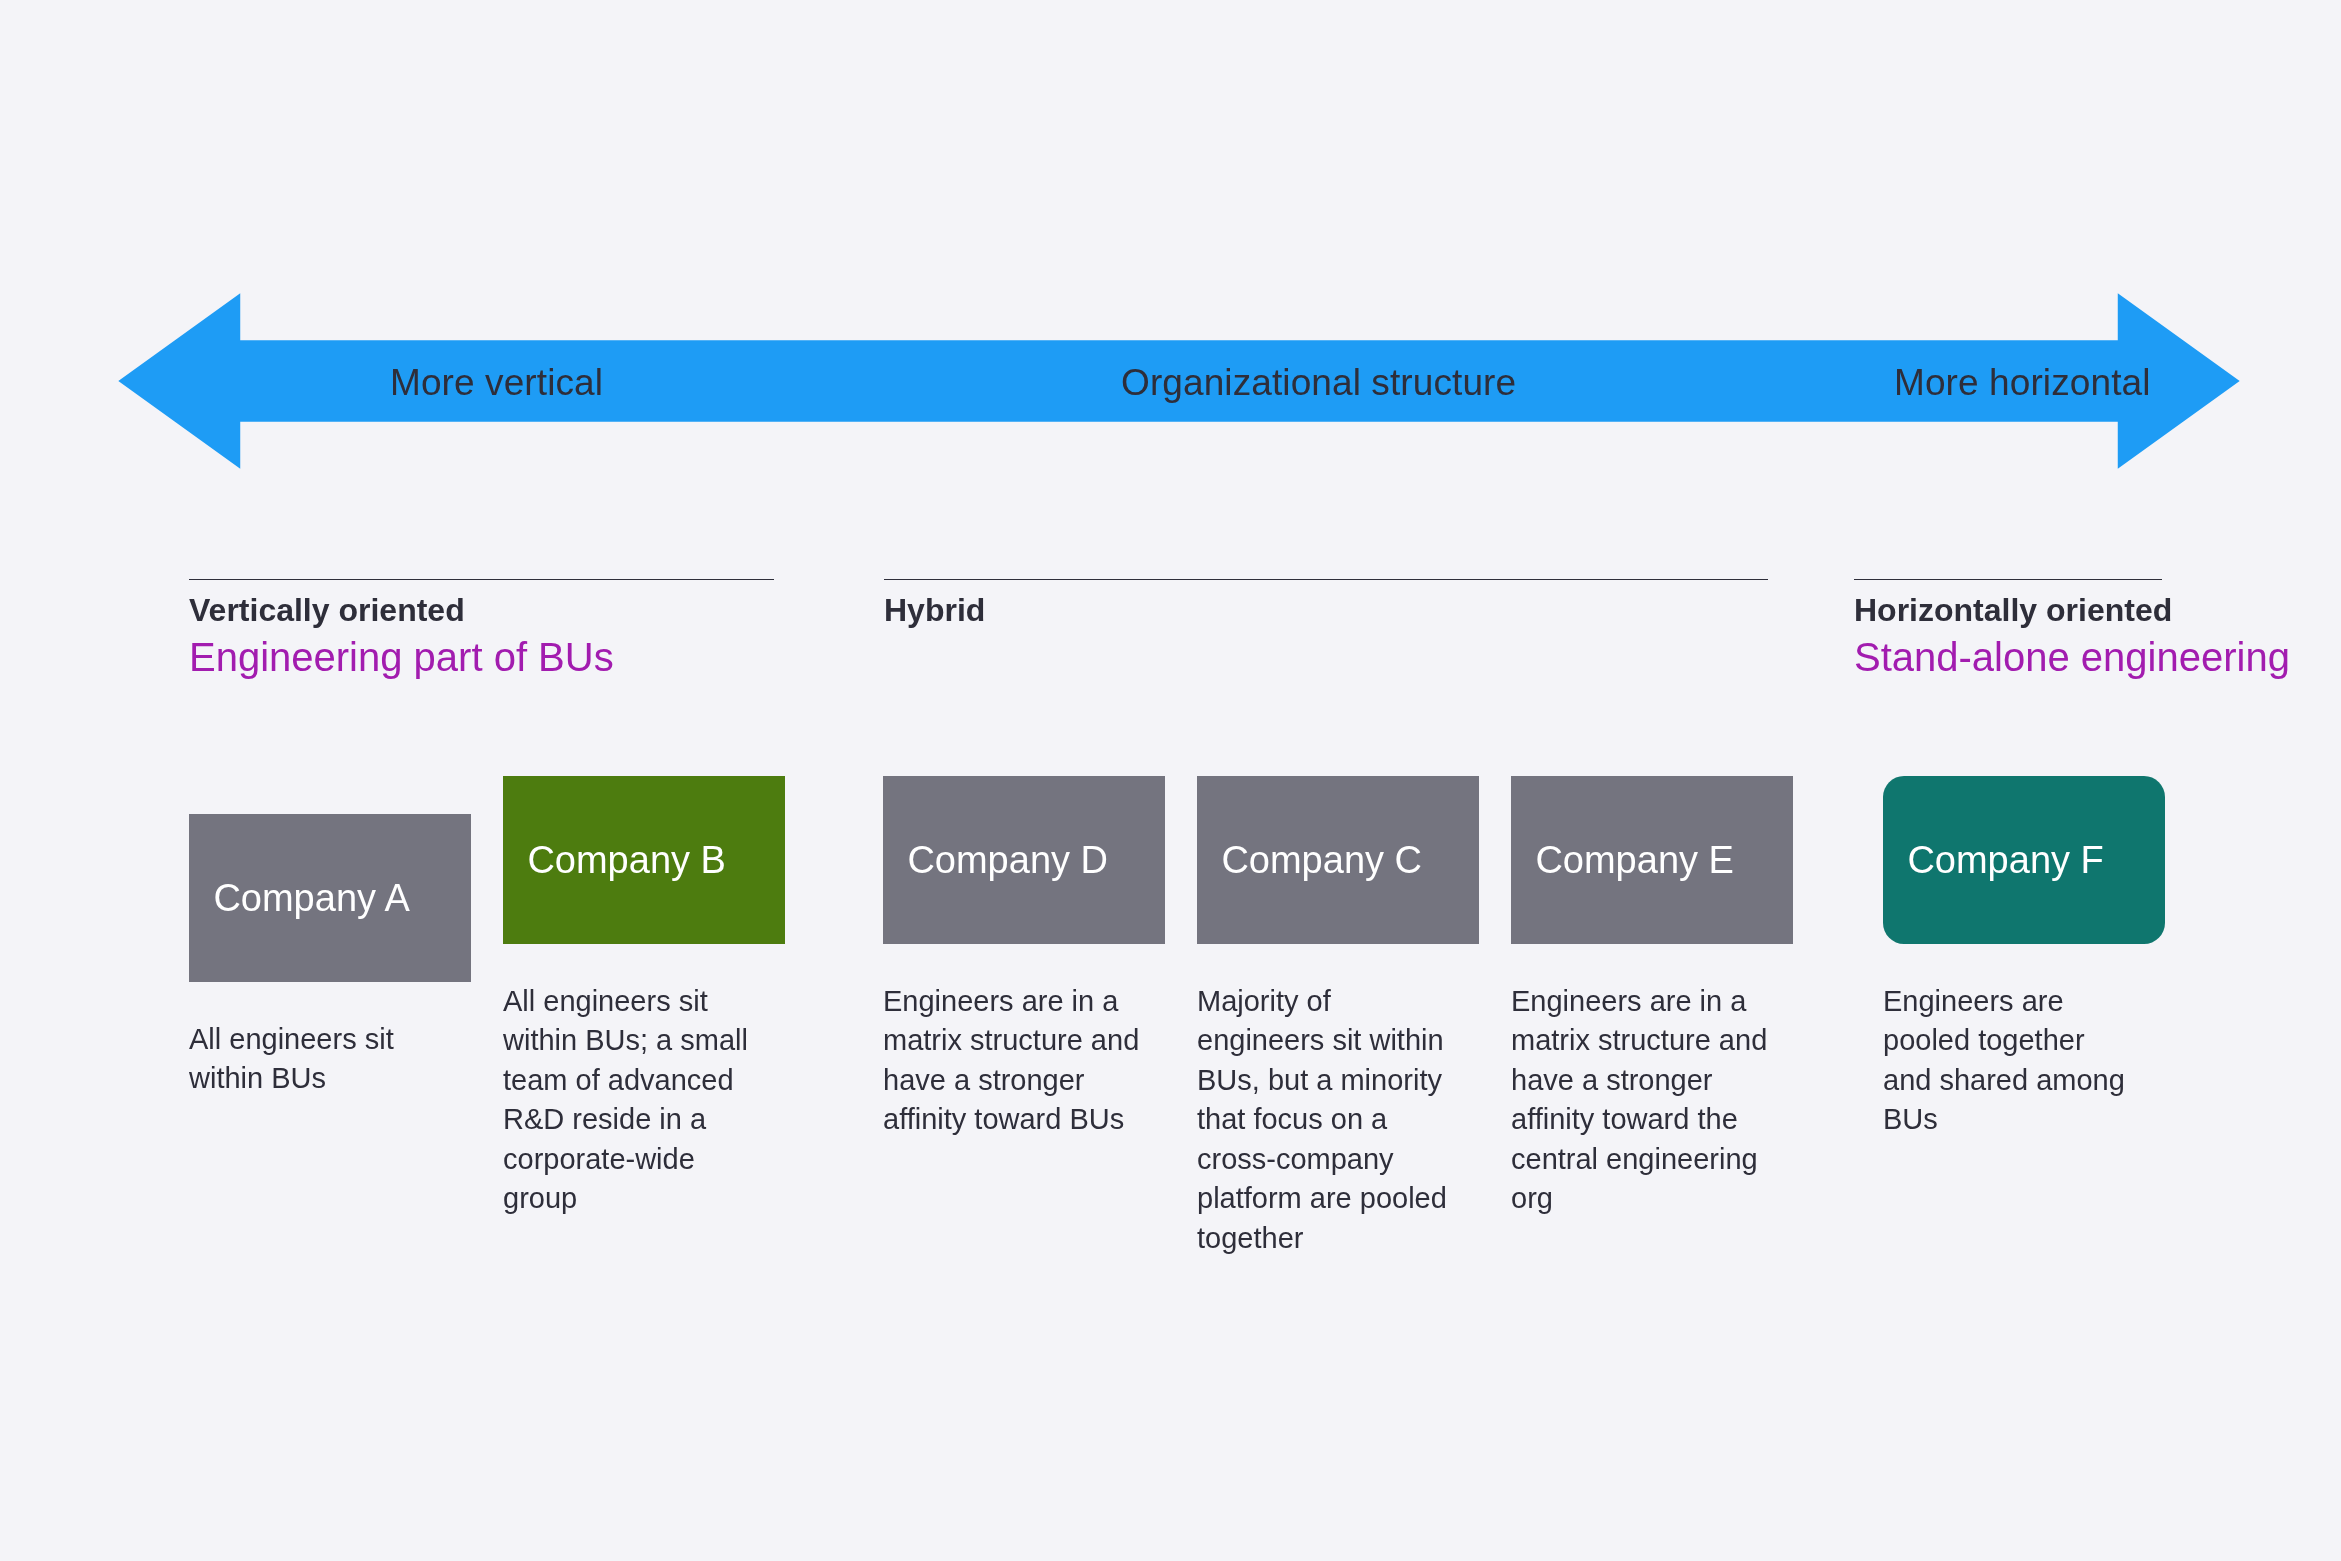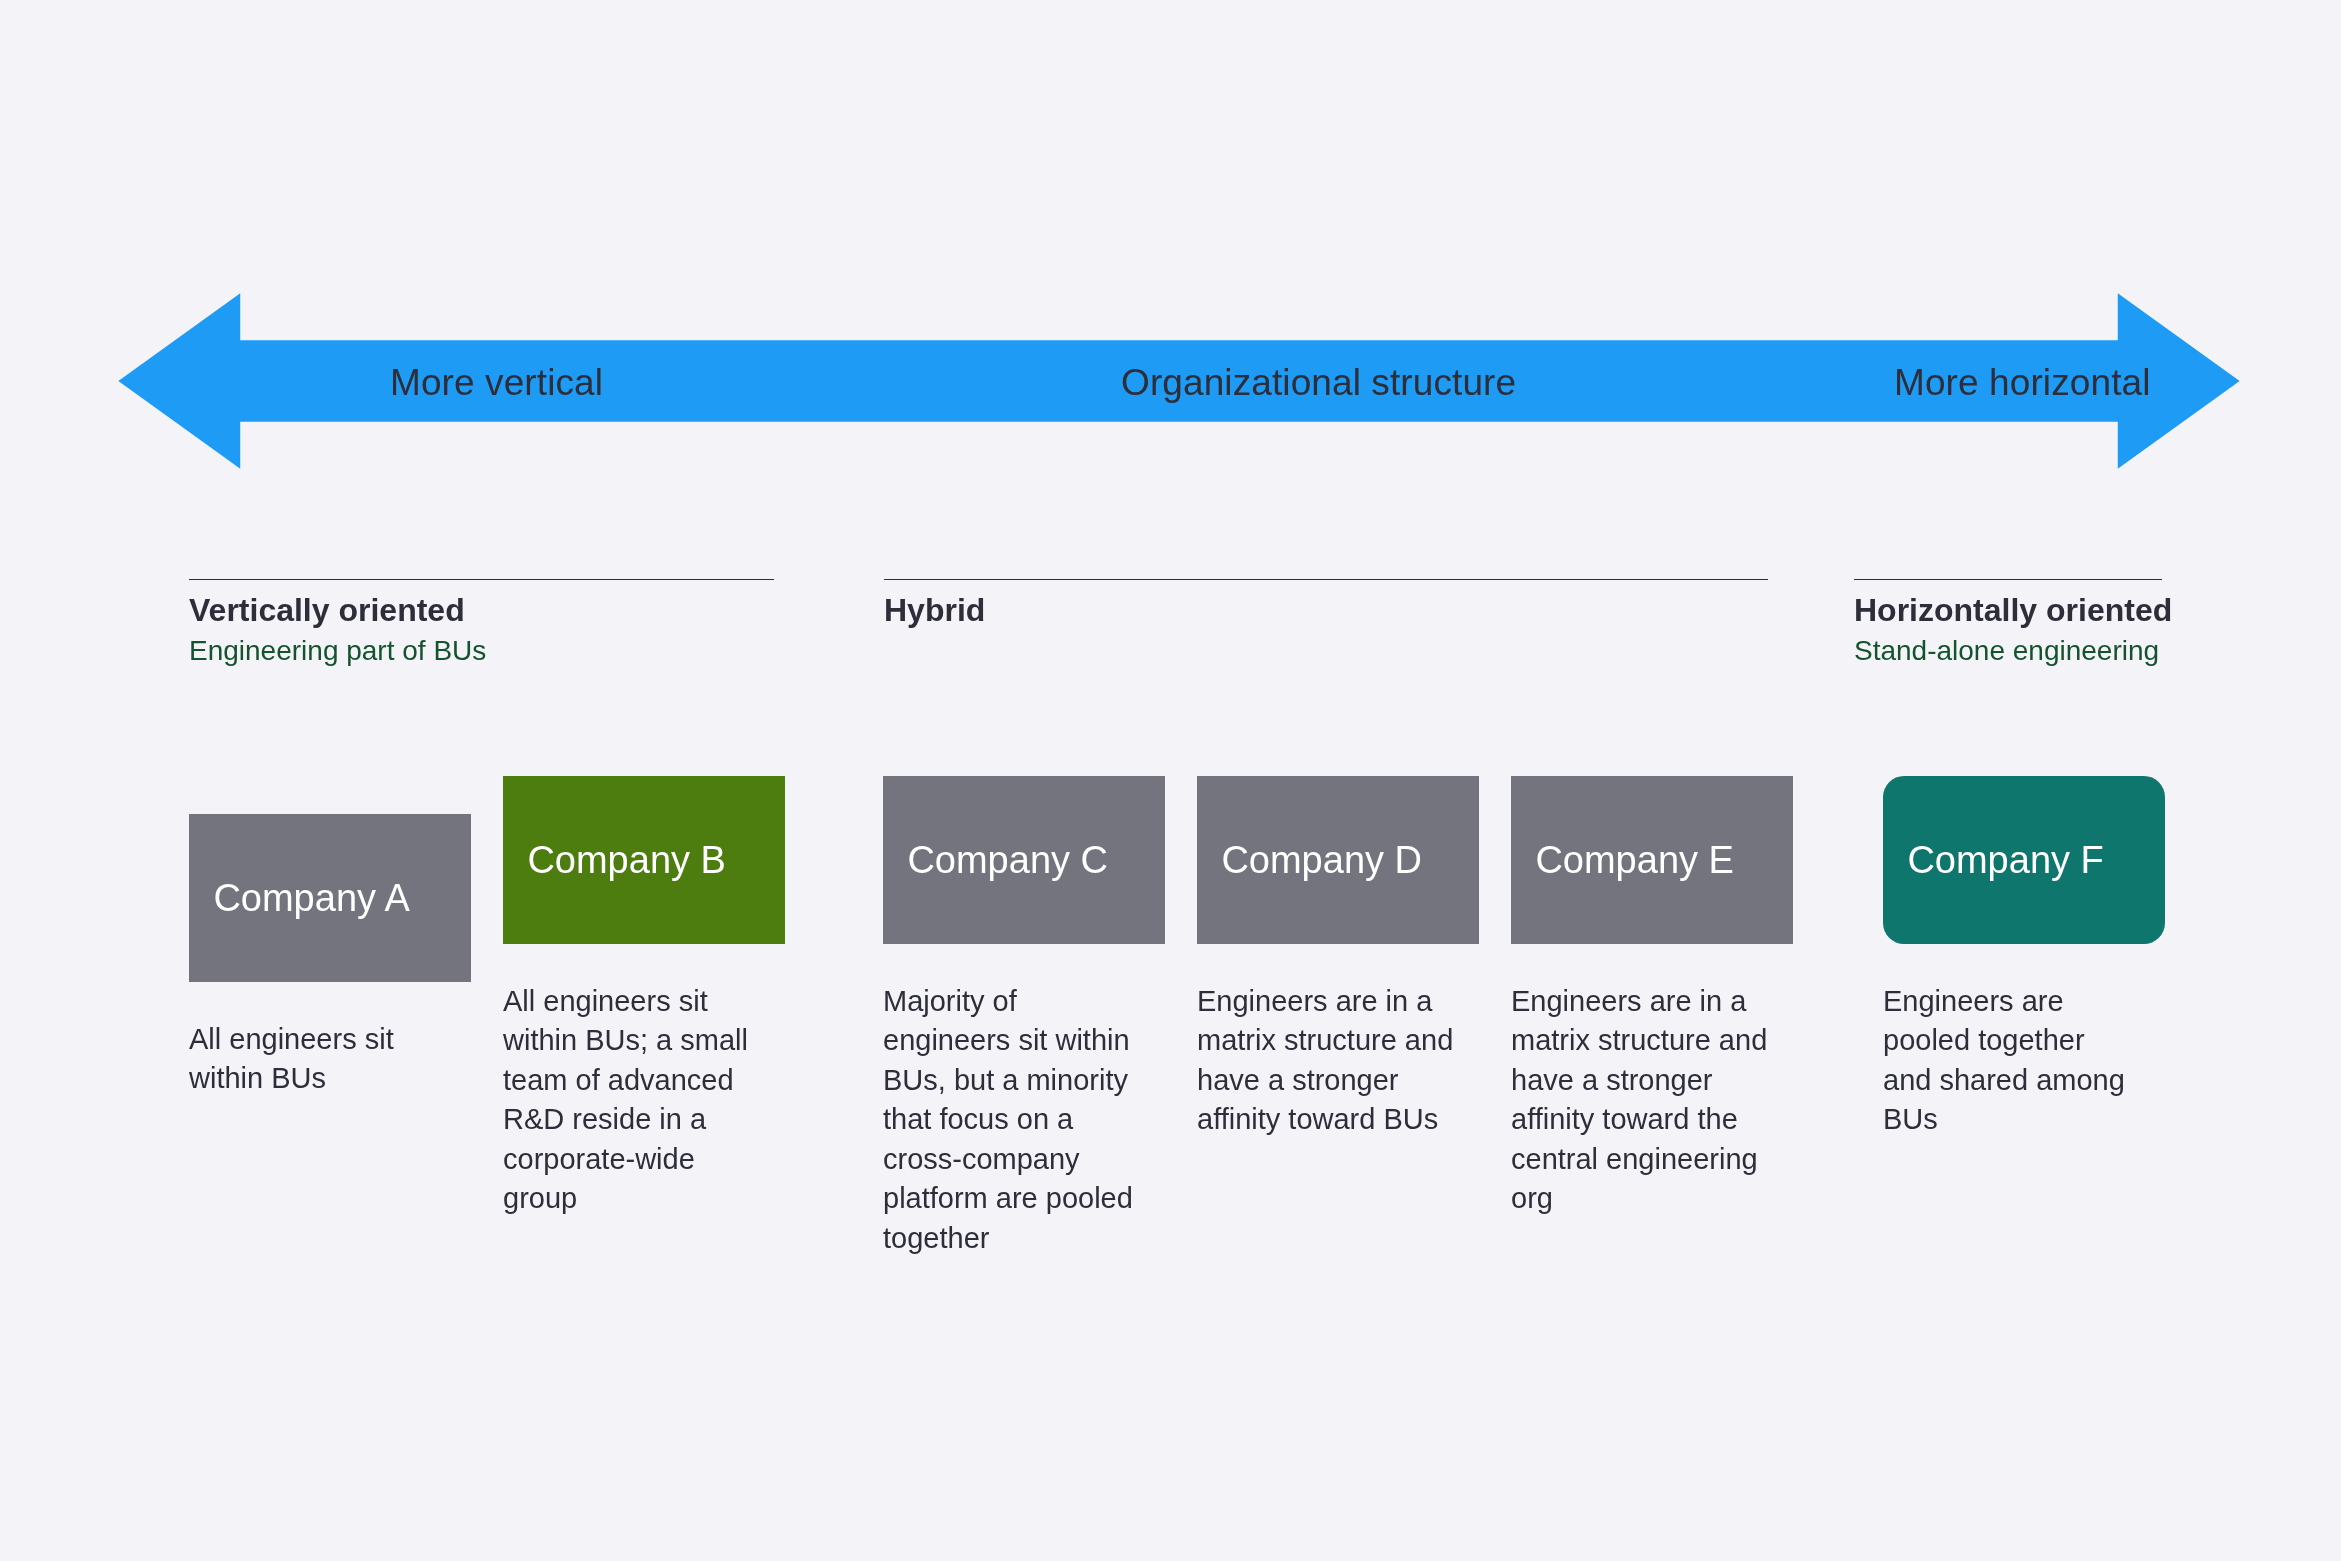--- a/index.html
+++ b/index.html
@@ -71,23 +71,23 @@
   .group-title {
     display: block;
     font-size: 32px;
     font-weight: bold;
     color: #2e2e3a;
     line-height: 1.12;
     white-space: nowrap;
   }
   .group-subtitle {
     display: block;
-    font-size: 28px;
+    font-size: 40px;
     font-weight: 400;
-    color: #14532d;
+    color: #a21caf;
     line-height: 1.18;
     margin-top: 4.9px;
     white-space: nowrap;
   }
 
   
   .cards {
     position: absolute;
     top: 197px;
     left: 0;
@@ -172,29 +172,29 @@
   <div class="group" id="group-hybrid">
     <div class="group-rule" style="border-top-color: rgb(46, 46, 58);"></div>
     <div class="group-heading">
       <span class="group-title">Hybrid</span>
     </div>
   </div>
 
   <div class="cards" id="cards-hybrid">
     <div class="card">
       <div class="card-box" style="background: rgb(116, 116, 127);">
+        <span class="card-box-label">Company D</span>
+      </div>
+      <div class="card-desc">Engineers are in a matrix structure and have a stronger affinity toward BUs</div>
+    </div>
+    <div class="card">
+      <div class="card-box" style="background: rgb(116, 116, 127);">
         <span class="card-box-label">Company C</span>
       </div>
       <div class="card-desc">Majority of engineers sit within BUs, but a minority that focus on a cross-company platform are pooled together</div>
-    </div>
-    <div class="card">
-      <div class="card-box" style="background: rgb(116, 116, 127);">
-        <span class="card-box-label">Company D</span>
-      </div>
-      <div class="card-desc">Engineers are in a matrix structure and have a stronger affinity toward BUs</div>
     </div>
     <div class="card">
       <div class="card-box" style="background: rgb(116, 116, 127);">
         <span class="card-box-label">Company E</span>
       </div>
       <div class="card-desc">Engineers are in a matrix structure and have a stronger affinity toward the central engineering org</div>
     </div>
   </div>
 
   <div class="group" id="group-horizontal">

